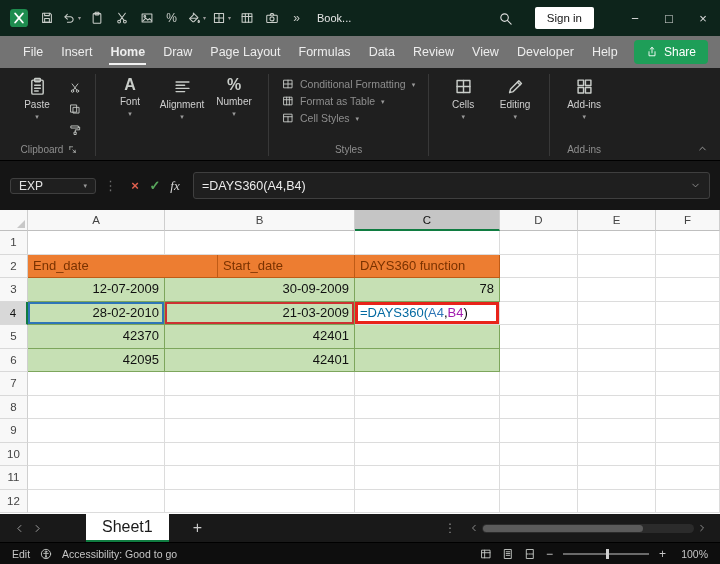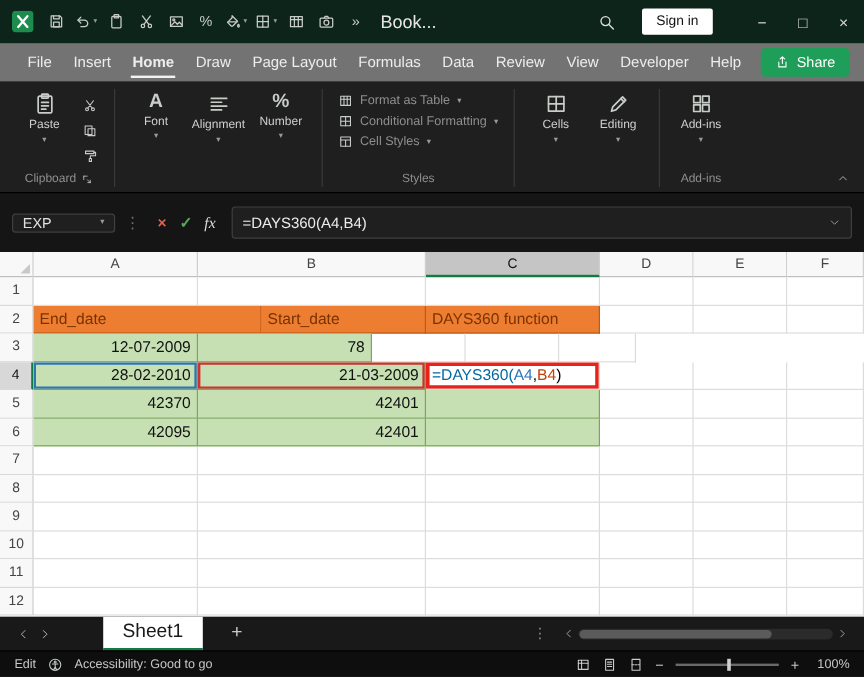--- a/index.html
+++ b/index.html
@@ -14,21 +14,21 @@
   .tico{font-size:12px;line-height:1;}
   .car{font-size:7px;color:#9a9a9a;line-height:1;}
 
   
   .titlebar{height:36px;background:#0D241B;display:flex;align-items:center;padding-left:10px;flex:0 0 36px;}
   .logo{margin-right:6px;}
   .logo svg{width:18px;height:18px;}
   .qa{display:flex;align-items:center;}
   .qabtn{width:25px;height:26px;display:flex;align-items:center;justify-content:center;gap:2px;}
   .qabtn .car{font-size:6px;}
-  .wtitle{font-size:15px;color:#E6E6E6;margin-left:8px;white-space:nowrap;}
+  .wtitle{font-size:11px;color:#E6E6E6;margin-left:8px;white-space:nowrap;}
   .tspacer{flex:1;}
   .searchbtn{margin-right:22px;color:#DDD;}
   .searchbtn svg{width:15px;height:15px;}
   .signin{background:#FFFFFF;color:#141414;font-size:11.5px;border:none;border-radius:2px;
     height:22px;padding:0 12px;margin-right:24px;font-family:inherit;}
   .wbtns{display:flex;height:36px;}
   .wbtn{width:34px;height:36px;display:flex;align-items:center;justify-content:center;color:#DDD;font-size:13px;}
 
   
   .menubar{height:32px;flex:0 0 32px;background:#737373;display:flex;align-items:center;padding:0 12px 0 14px;}
@@ -345,34 +345,34 @@
           </div>
         <div class="rlabel"></div>
       </div>
       <div class="rdiv"></div>
       <div class="rgroup">
         <div class="rbody stylestack" id="styles-body">
             <div class="stylerow">
               <span class="ico">
                 <svg viewBox="0 0 16 16">
                   <rect x="2.6" y="2.9" width="10.8" height="10.2"></rect>
-                  <path d="M2.6 6.3h10.8M6.2 2.9v10.2M9.8 2.9v10.2"></path>
-                </svg>
-              </span>
-              <span>Format as Table</span>
+                  <path d="M8 2.9v10.2M2.6 8h10.8"></path>
+                </svg>
+              </span>
+              <span>Conditional Formatting</span>
               <span class="car">▾</span>
             </div>
             <div class="stylerow">
               <span class="ico">
                 <svg viewBox="0 0 16 16">
                   <rect x="2.6" y="2.9" width="10.8" height="10.2"></rect>
-                  <path d="M8 2.9v10.2M2.6 8h10.8"></path>
-                </svg>
-              </span>
-              <span>Conditional Formatting</span>
+                  <path d="M2.6 6.3h10.8M6.2 2.9v10.2M9.8 2.9v10.2"></path>
+                </svg>
+              </span>
+              <span>Format as Table</span>
               <span class="car">▾</span>
             </div>
             <div class="stylerow">
               <span class="ico">
                 <svg viewBox="0 0 16 16">
                   <rect x="2.6" y="2.9" width="10.8" height="10.2"></rect>
                   <path d="M2.6 6.3h10.8M8 6.3v6.8"></path>
                 </svg>
               </span>
               <span>Cell Styles</span>
@@ -481,30 +481,31 @@
           <div class="cell c1" style="text-align: left; background: rgb(237, 125, 49); border-color: rgb(191, 91, 22); color: rgb(122, 50, 0);">End_date</div>
           <div class="cell c0" style="text-align: left; background: rgb(237, 125, 49); border-color: rgb(191, 91, 22); color: rgb(122, 50, 0);">Start_date</div>
           <div class="cell c2" style="text-align: left; background: rgb(237, 125, 49); border-color: rgb(191, 91, 22); color: rgb(122, 50, 0);">DAYS360 function</div>
           <div class="cell c3"></div>
           <div class="cell c4"></div>
           <div class="cell c5"></div>
         </div>
         <div class="grid-row">
           <div class="rowh">3</div>
           <div class="cell c0" style="text-align: right; background: rgb(198, 224, 180); border-color: rgb(125, 166, 92);">12-07-2009</div>
+          <div class="cell c1" style="text-align: right; background: rgb(198, 224, 180); border-color: rgb(125, 166, 92);">30-09-2009</div>
           <div class="cell c2" style="text-align: right; background: rgb(198, 224, 180); border-color: rgb(125, 166, 92);">78</div>
           <div class="cell c3"></div>
           <div class="cell c4"></div>
           <div class="cell c5"></div>
         </div>
         <div class="grid-row">
           <div class="rowh sel">4</div>
           <div class="cell c0" style="text-align: right; background: rgb(198, 224, 180); border-color: rgb(125, 166, 92); box-shadow: rgb(46, 117, 182) 0px 0px 0px 2px inset;">28-02-2010</div>
           <div class="cell c1" style="text-align: right; background: rgb(198, 224, 180); border-color: rgb(125, 166, 92); box-shadow: rgb(204, 50, 50) 0px 0px 0px 2px inset;">21-03-2009</div>
-          <div class="cell c2" style="text-align: left; background: rgb(255, 255, 255); box-shadow: rgb(232, 35, 26) 0px 0px 0px 3px inset;"><span style="color: #0369a1;">=DAYS360(</span><span style="color: rgb(46, 117, 182);">A4</span><span style="color: rgb(0, 0, 0);">,</span><span style="color: #c2410c;">B4</span><span style="color: rgb(0, 0, 0);">)</span></div>
+          <div class="cell c2" style="text-align: left; background: rgb(255, 255, 255); box-shadow: rgb(232, 35, 26) 0px 0px 0px 3px inset;"><span style="color: #0369a1;">=DAYS360(</span><span style="color: rgb(46, 117, 182);">A4</span><span style="color: rgb(0, 0, 0);">,</span><span style="color: #a21caf;">B4</span><span style="color: rgb(0, 0, 0);">)</span></div>
           <div class="cell c3"></div>
           <div class="cell c4"></div>
           <div class="cell c5"></div>
         </div>
         <div class="grid-row">
           <div class="rowh">5</div>
           <div class="cell c0" style="text-align: right; background: rgb(198, 224, 180); border-color: rgb(125, 166, 92);">42370</div>
           <div class="cell c1" style="text-align: right; background: rgb(198, 224, 180); border-color: rgb(125, 166, 92);">42401</div>
           <div class="cell c2" style="background: rgb(198, 224, 180); border-color: rgb(125, 166, 92);"></div>
           <div class="cell c3"></div>

